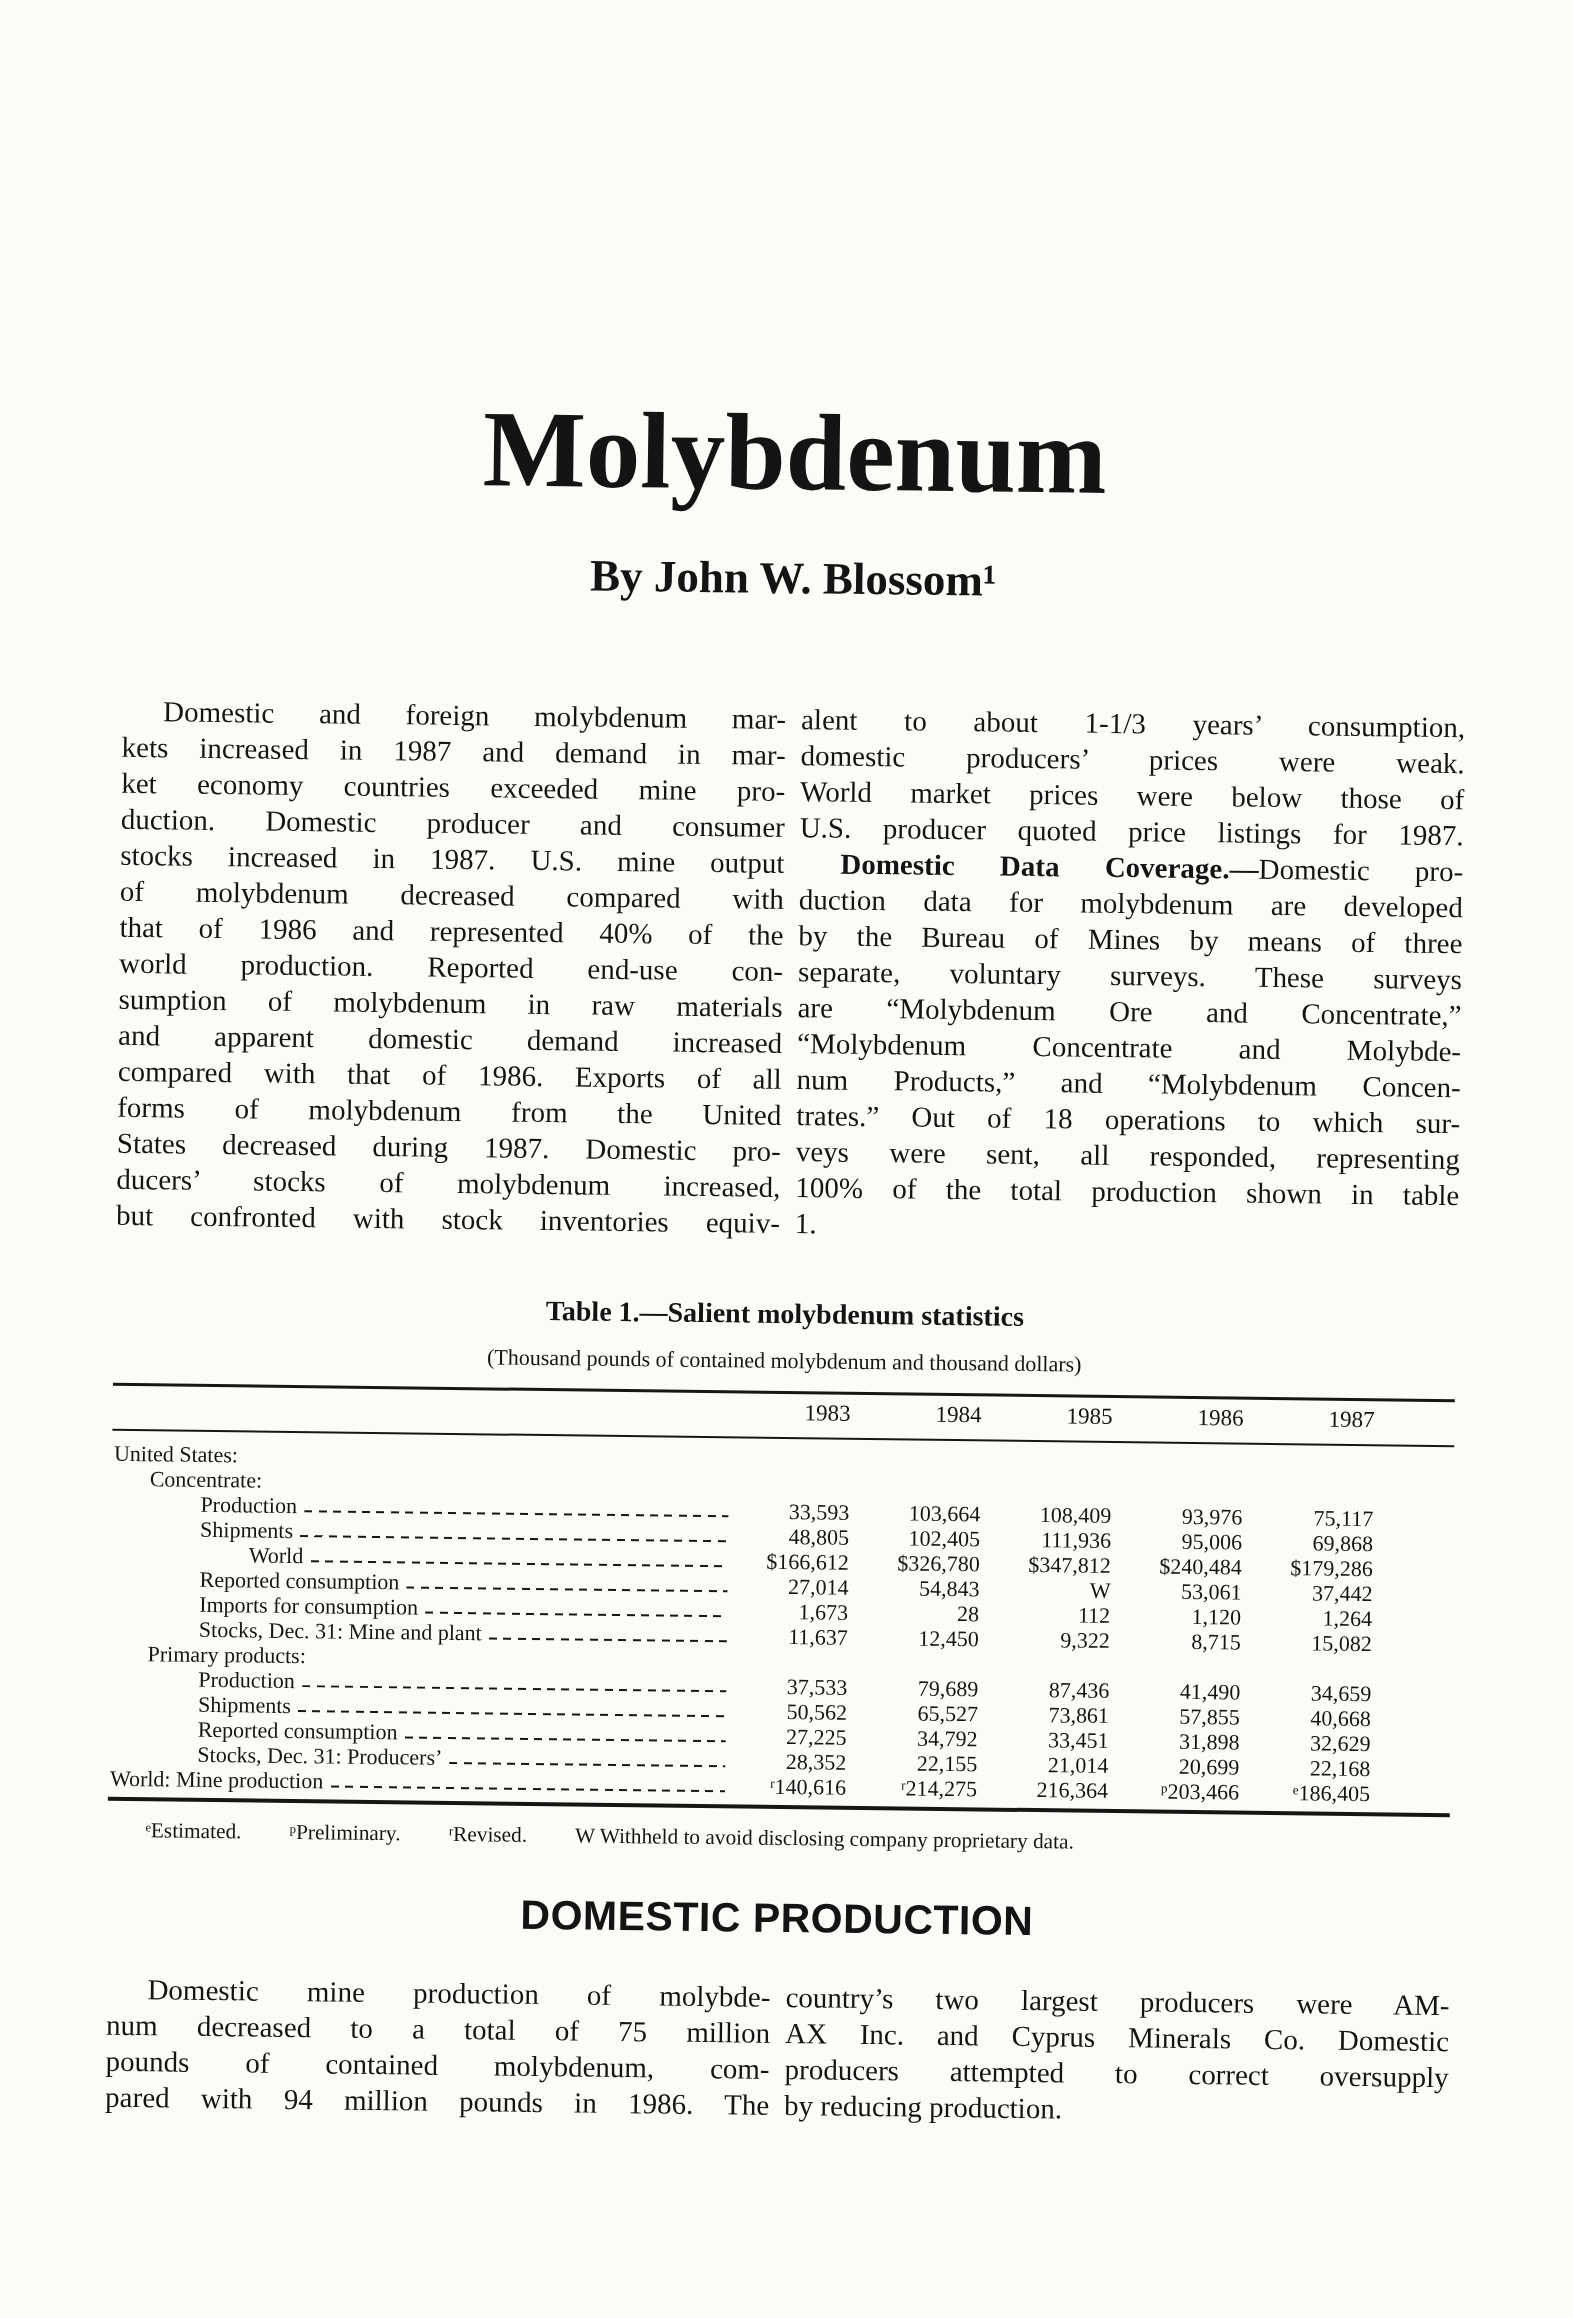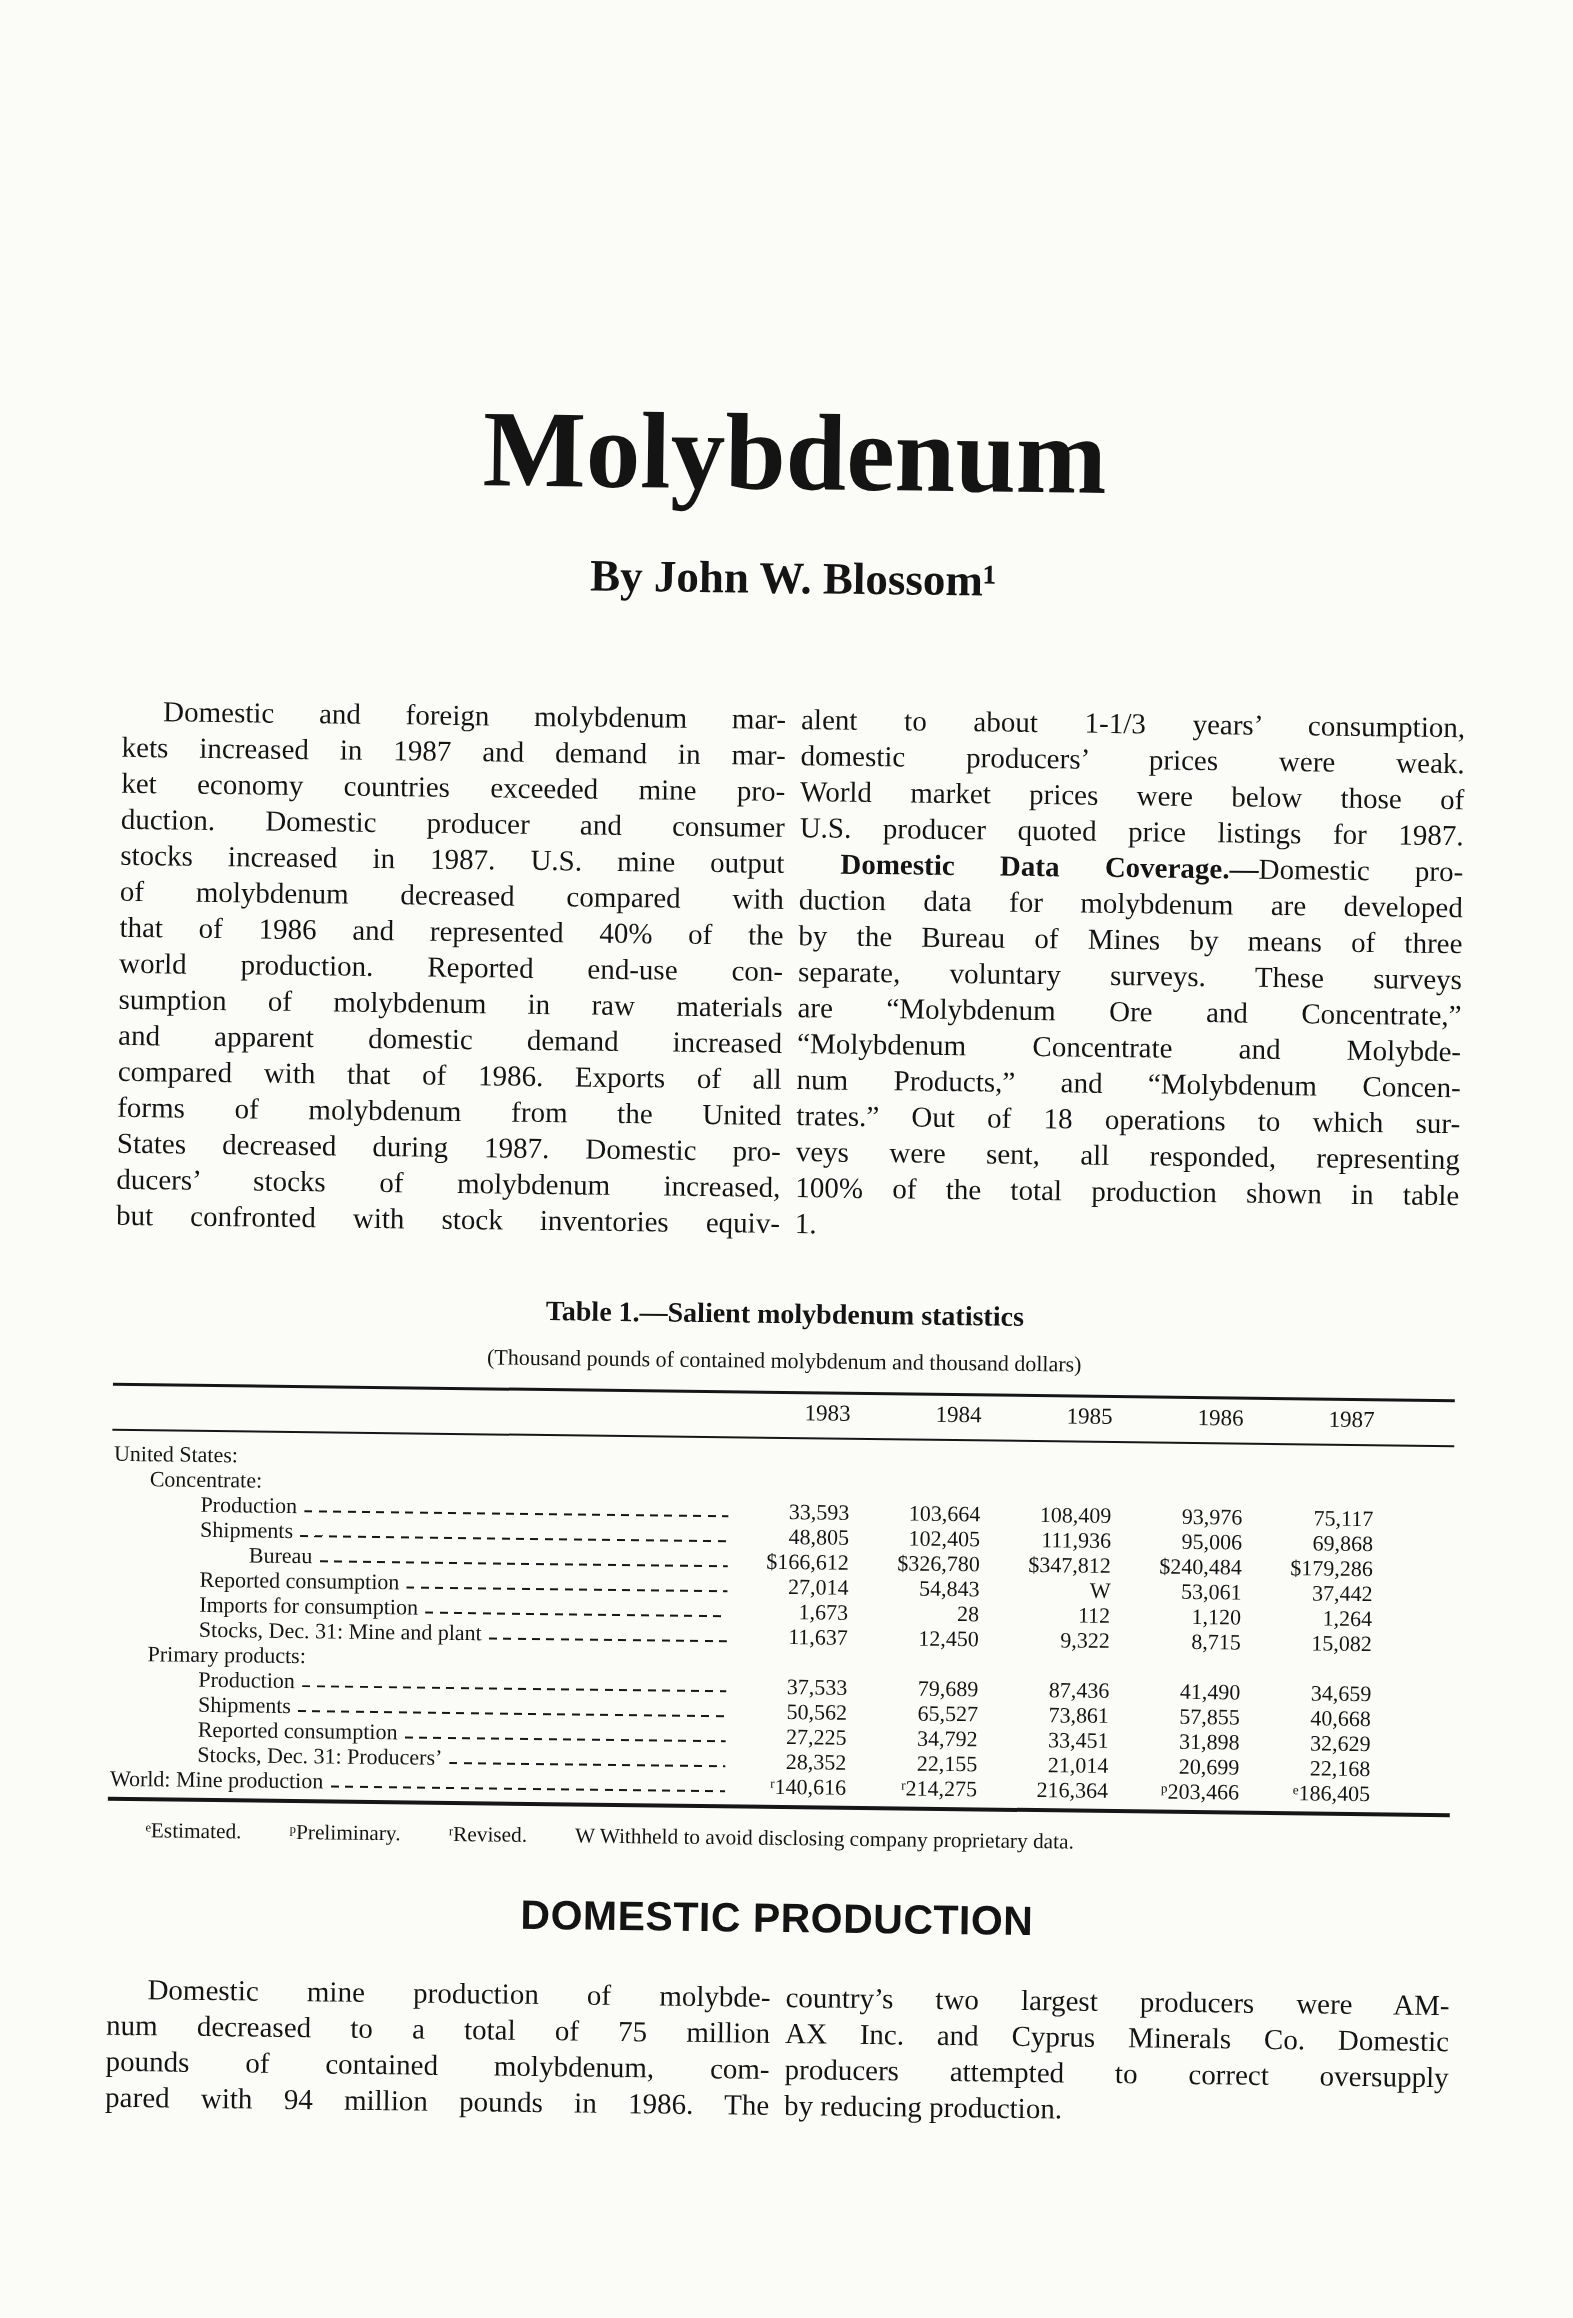--- a/index.html
+++ b/index.html
@@ -165,21 +165,21 @@
           </div>
           <div class="val">48,805</div>
           <div class="val">102,405</div>
           <div class="val">111,936</div>
           <div class="val">95,006</div>
           <div class="val">69,868</div>
           <div></div>
         </div>
         <div class="trow">
           <div class="lab ind3">
-            <span class="txt">Bureau</span>
+            <span class="txt">World</span>
             <span class="leader"></span>
           </div>
           <div class="val">$166,612</div>
           <div class="val">$326,780</div>
           <div class="val">$347,812</div>
           <div class="val">$240,484</div>
           <div class="val">$179,286</div>
           <div></div>
         </div>
         <div class="trow">

